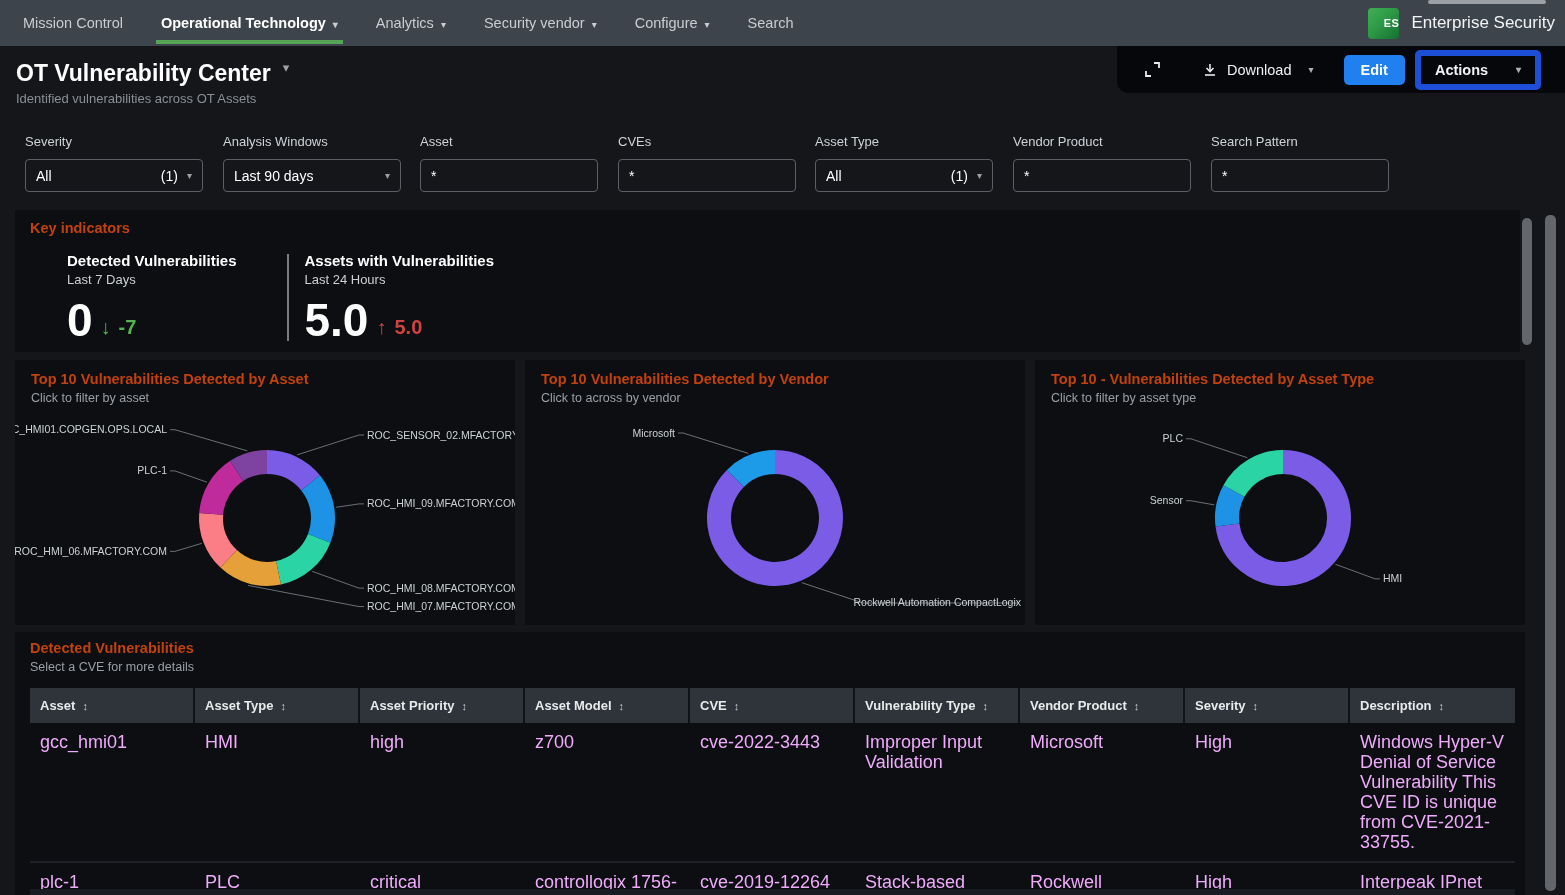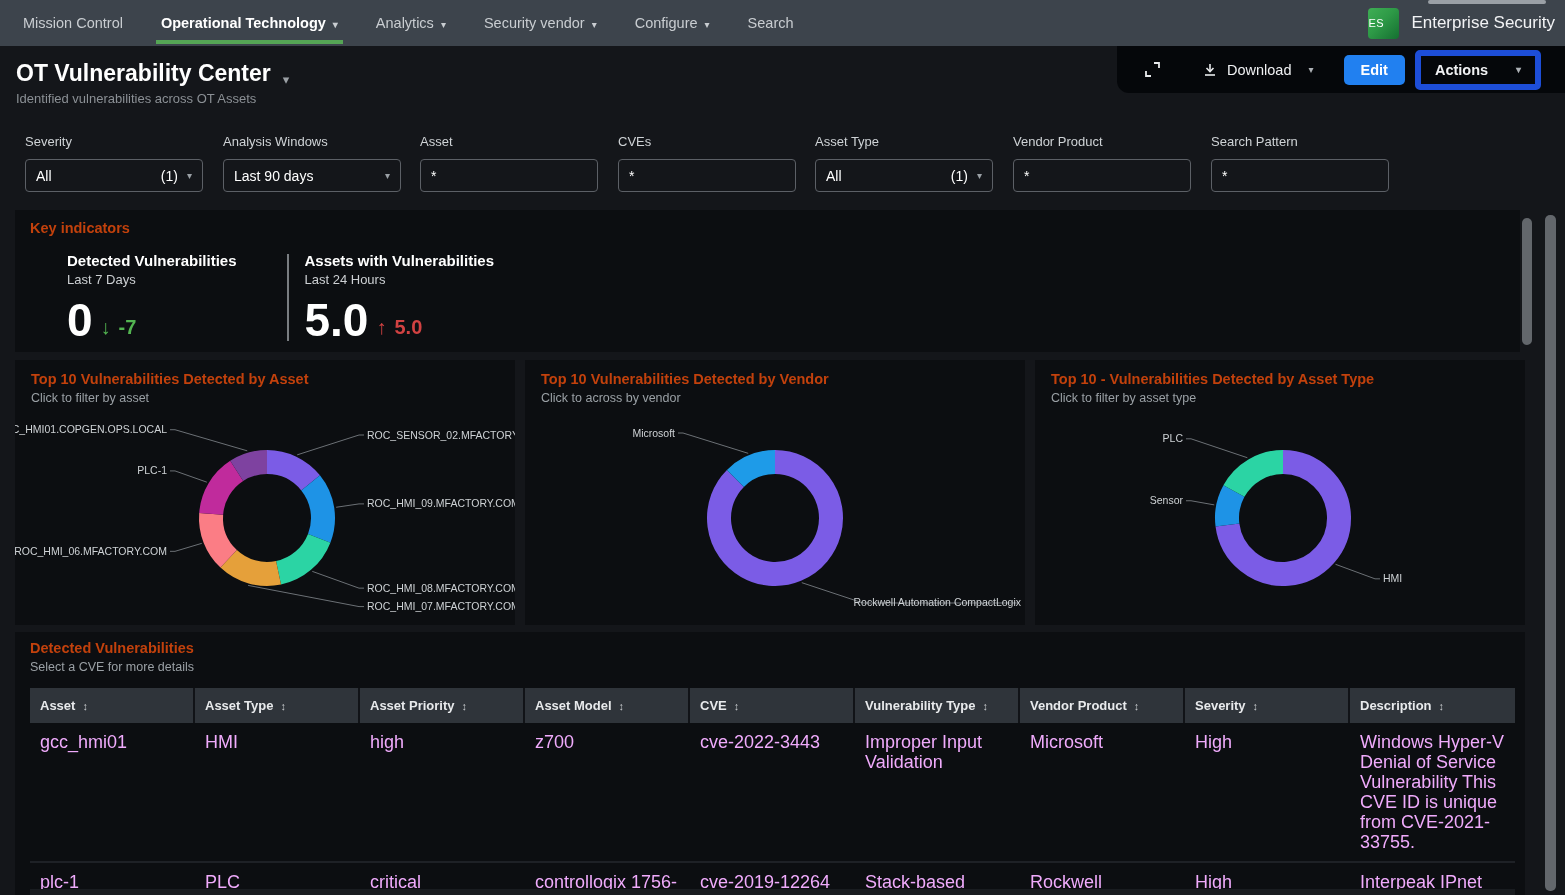--- a/index.html
+++ b/index.html
@@ -13,31 +13,31 @@
   .nav-item { position:relative; display:flex; align-items:center; gap:7px;
     padding:0 19px; font-size:14.5px; color:#c9cdd1; cursor:pointer; }
   .nav-item:first-child { margin-left:4px; }
   .nav-item.active { color:#ffffff; font-weight:bold; }
   .nav-item.active::after { content:""; position:absolute; left:14px; right:14px;
     bottom:2px; height:4px; background:#55a555; }
   .nav-caret { font-size:10px; color:#c9cdd1; margin-top:2px; }
   .brand { margin-left:auto; display:flex; align-items:center; gap:12px; padding-right:10px; }
   .es-logo { width:31px; height:31px; border-radius:4px;
     background:linear-gradient(135deg,#3fae55 0%,#2e9a47 45%,#156f31 100%);
-    display:flex; align-items:center; justify-content:flex-start;
-    font-size:11px; font-weight:normal; color:#ffffff; letter-spacing:.5px; }
+    display:flex; align-items:center; justify-content:flex-end;
+    font-size:11px; font-weight:bold; color:#ffffff; letter-spacing:.5px; }
   .brand-name { font-size:17px; color:#f2f3f5; font-weight:400; }
 
   
   .hscroll-thumb { position:absolute; left:1428px; top:0; width:118px; height:4px;
     background:#9aa0a6; border-radius:2px; z-index:9; }
 
   
   .page-head { position:absolute; left:16px; top:60px; }
-  .title-row { display:flex; align-items:flex-end; gap:12px; }
+  .title-row { display:flex; align-items:flex-start; gap:12px; }
   .page-title { font-size:23px; font-weight:bold; color:#ffffff; }
   .title-caret { font-size:13px; color:#9ba0a5; cursor:pointer; }
   .page-subtitle { margin-top:4px; font-size:13px; color:#8b9095; }
 
   
   .toolbar { position:absolute; left:1117px; top:46px; width:448px; height:47px;
     background:#05070a; border-bottom-left-radius:12px; display:flex;
     align-items:center; z-index:6; }
   .tb-iconbtn { background:none; border:none; color:#e8eaec; cursor:pointer;
     display:flex; align-items:center; }

